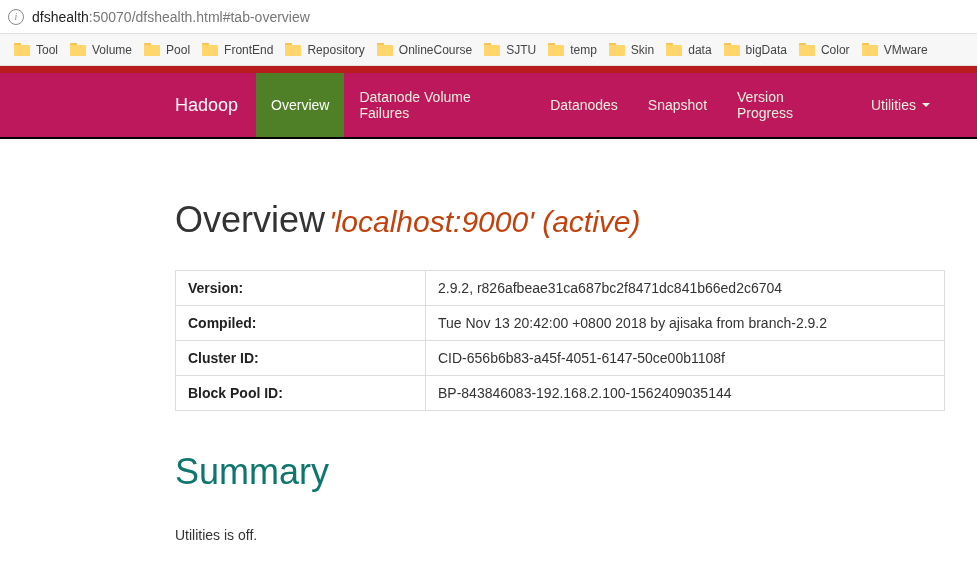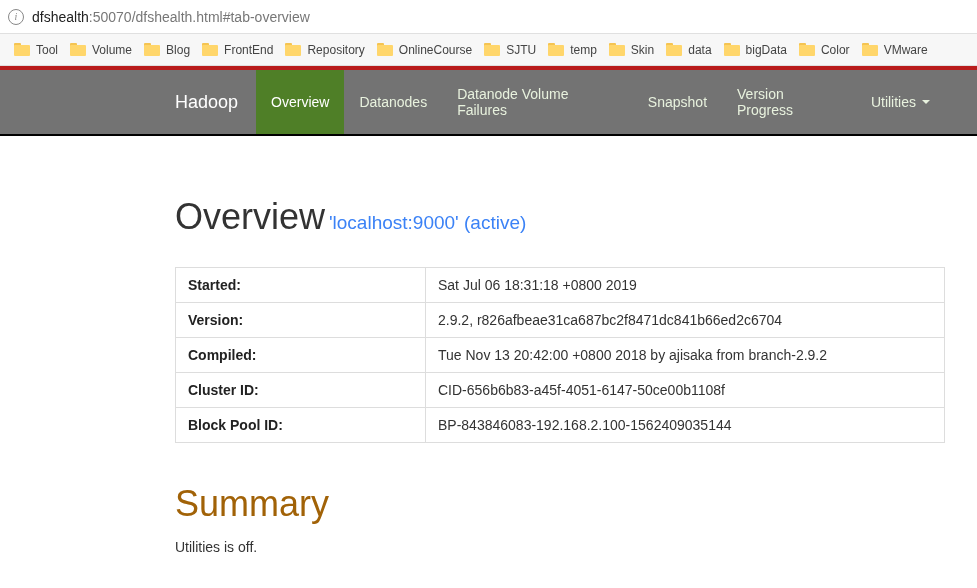--- a/index.html
+++ b/index.html
@@ -10,40 +10,40 @@
     .addr-text { color: #555; font-size: 14px; }
     .addr-host { color: #222; }
     .addr-rest { color: #777; }
 
     .bookmarks { height: 32px; display: flex; align-items: center; padding: 0 8px; gap: 0; background: #f7f7f7; border-bottom: 1px solid #e0e0e0; overflow: hidden; white-space: nowrap; }
     .bm { display: flex; align-items: center; gap: 6px; padding: 2px 6px; font-size: 12px; color: #444; cursor: pointer; }
     .folder-icon { width: 16px; height: 13px; position: relative; }
     .folder-icon::before { content: ""; position: absolute; top: 0; left: 0; width: 7px; height: 3px; background: #f5c452; border-radius: 1px 1px 0 0; }
     .folder-icon::after { content: ""; position: absolute; top: 2px; left: 0; width: 16px; height: 11px; background: #ffd66b; border-radius: 1px; }
 
-    .navbar { background: #737373; min-height: 50px; display: flex; border-top: 4px solid #b91c1c; border-bottom: 2px solid #000; }
+    .navbar { background: #be185d; min-height: 50px; display: flex; border-top: 7px solid #b91c1c; border-bottom: 2px solid #000; }
     .nav-inner { width: 770px; margin-left: 175px; display: flex; align-items: stretch; }
     .brand { color: #fff; font-size: 18px; padding: 14px 18px 14px 0; display: flex; align-items: center; font-weight: 400; }
     .nav-tabs { display: flex; }
     .nav-tab { color: #e8f2de; padding: 16px 15px; font-size: 14px; cursor: pointer; display: flex; align-items: center; gap: 4px; }
     .nav-tab.active { background: #4f7f27; color: #fff; }
     .caret { width: 0; height: 0; border-left: 4px solid transparent; border-right: 4px solid transparent; border-top: 4px solid #e8f2de; margin-left: 2px; }
 
     .container { width: 770px; margin-left: 175px; padding-top: 60px; }
 
     .page-header { margin-bottom: 20px; padding-bottom: 9px; }
     .page-header h1 { font-size: 36px; font-weight: 500; color: #333; display: inline; }
-    .page-header small { font-size: 19px; color: #3b82f6; font-weight: 400; }
+    .page-header small { font-size: 30px; color: #c2410c; font-weight: 400; font-style: italic; }
 
     .info-table { width: 100%; border: 1px solid #ddd; border-collapse: collapse; margin-bottom: 40px; }
     .info-table th, .info-table td { border: 1px solid #ddd; padding: 9px 12px; text-align: left; vertical-align: top; font-size: 14px; }
     .info-table th { font-weight: 700; color: #222; width: 250px; }
     .info-table td { color: #333; }
 
-    .summary-header h1 { font-size: 36px; font-weight: 500; color: #a16207; margin-bottom: 14px; }
+    .summary-header h1 { font-size: 36px; font-weight: 500; color: #0f766e; margin-bottom: 34px; }
     .summary-text { font-size: 14px; color: #333; }
   </style>
 </head>
 <body>
 
 <div class="addr-bar">
   <span class="info-icon">i</span>
   <span class="addr-text">
     <span class="addr-host">dfshealth</span><span class="addr-rest">:50070/dfshealth.html#tab-overview</span>
   </span>
@@ -53,21 +53,21 @@
     <div class="bm">
       <span class="folder-icon"></span>
       <span>Tool</span>
     </div>
     <div class="bm">
       <span class="folder-icon"></span>
       <span>Volume</span>
     </div>
     <div class="bm">
       <span class="folder-icon"></span>
-      <span>Blog</span>
+      <span>Pool</span>
     </div>
     <div class="bm">
       <span class="folder-icon"></span>
       <span>FrontEnd</span>
     </div>
     <div class="bm">
       <span class="folder-icon"></span>
       <span>Repository</span>
     </div>
     <div class="bm">
@@ -105,24 +105,24 @@
   </div>
 
 <div class="navbar">
   <div class="nav-inner">
     <div class="brand">Hadoop</div>
     <div class="nav-tabs" id="nav-tabs">
         <div class="nav-tab active">
           <span>Overview</span>
         </div>
         <div class="nav-tab">
-          <span>Datanodes</span>
+          <span>Datanode Volume Failures</span>
         </div>
         <div class="nav-tab">
-          <span>Datanode Volume Failures</span>
+          <span>Datanodes</span>
         </div>
         <div class="nav-tab">
           <span>Snapshot</span>
         </div>
         <div class="nav-tab">
           <span>Version Progress</span>
         </div>
         <div class="nav-tab">
           <span>Utilities</span>
           <span class="caret"></span>
@@ -132,24 +132,20 @@
 </div>
 
 <div class="container">
   <div class="page-header">
     <h1>Overview</h1>
     <small> 'localhost:9000' (active)</small>
   </div>
 
   <table class="info-table">
     <tbody id="overview-tbody">
-        <tr>
-          <th>Started:</th>
-          <td>Sat Jul 06 18:31:18 +0800 2019</td>
-        </tr>
         <tr>
           <th>Version:</th>
           <td>2.9.2, r826afbeae31ca687bc2f8471dc841b66ed2c6704</td>
         </tr>
         <tr>
           <th>Compiled:</th>
           <td>Tue Nov 13 20:42:00 +0800 2018 by ajisaka from branch-2.9.2</td>
         </tr>
         <tr>
           <th>Cluster ID:</th>

